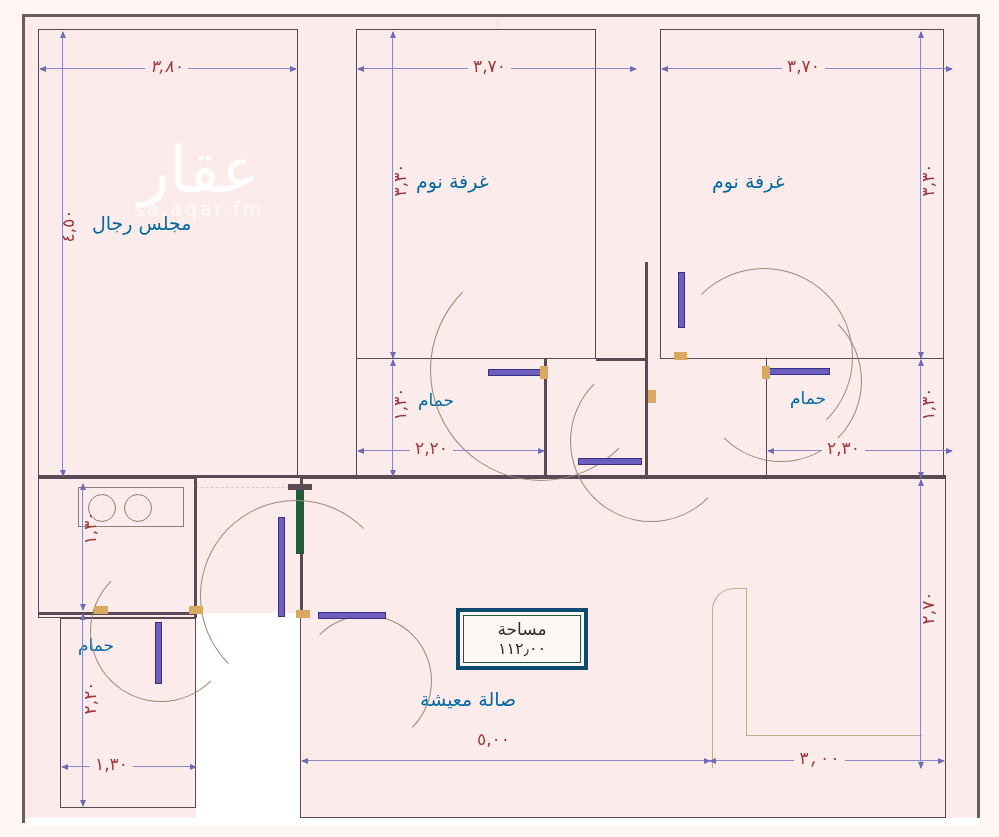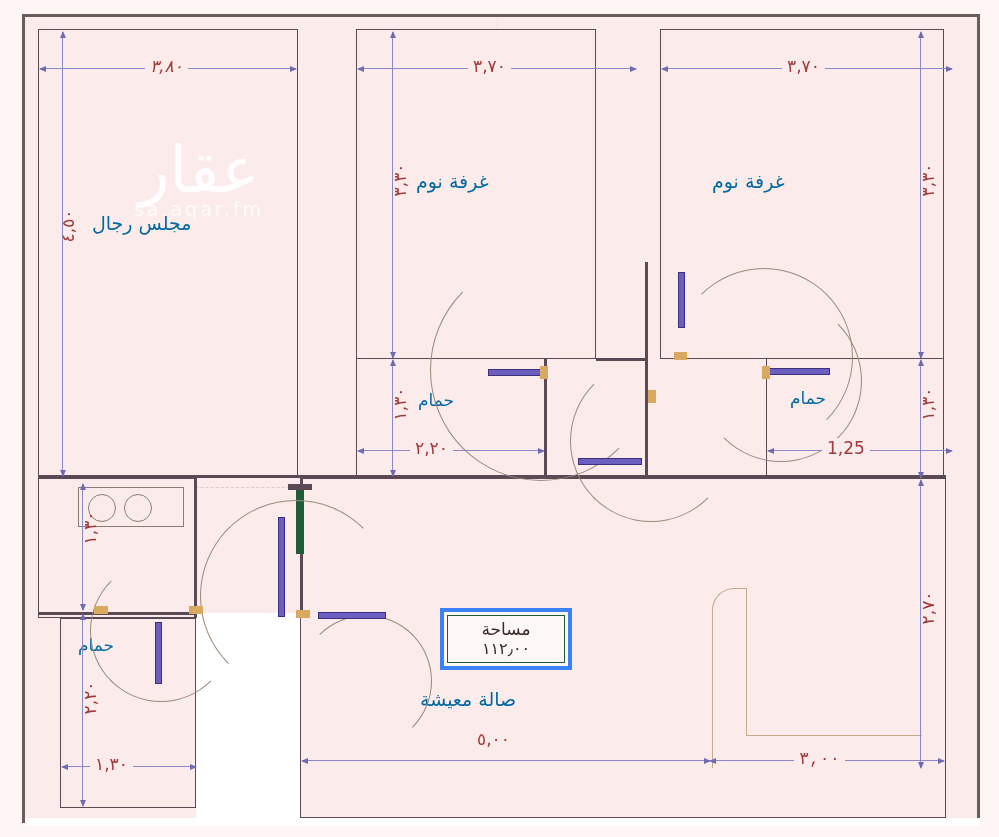--- a/index.html
+++ b/index.html
@@ -129,24 +129,25 @@
     border-top-right-radius:22px;
   }
   .greencol{
     position:absolute;
     background:#1f5c37;
   }
 
   
   .areabox{
     position:absolute;
-    border:4px solid #3b82f6;
+    border:4px solid #0c4a6e;
     background:#fdf7f5;
     padding:3px;
     box-sizing:border-box;
+    margin-left:16px;
   }
   .areabox .inner{
     border:1.4px solid #1f5c37;
     width:100%;height:100%;
     display:flex;flex-direction:column;
     align-items:center;justify-content:center;
     box-sizing:border-box;
   }
   .areabox .t1{font-size:17px;color:#3b2a2a;direction:rtl;line-height:1.15;}
   .areabox .t2{font-size:16px;color:#3b2a2a;direction:rtl;line-height:1.15;}
@@ -292,21 +293,21 @@
   <div class="dimv" style="left:920px;top:32px;height:326px;"></div>
   <div class="dimtxt rot" style="left:896px;top:170px;width:54px;text-align:center;">٣,٣٠</div>
 
   <div class="dimh" style="left:358px;top:450px;width:186px;"></div>
   <div class="dimtxt" style="left:410px;top:438px;">٢,٢٠</div>
 
   <div class="dimv" style="left:392px;top:360px;height:116px;"></div>
   <div class="dimtxt rot" style="left:368px;top:394px;width:54px;text-align:center;">١,٣٠</div>
 
   <div class="dimh" style="left:768px;top:450px;width:184px;"></div>
-  <div class="dimtxt" style="left:822px;top:438px;">1,25</div>
+  <div class="dimtxt" style="left:822px;top:438px;">٢,٣٠</div>
 
   <div class="dimv" style="left:920px;top:360px;height:118px;"></div>
   <div class="dimtxt rot" style="left:896px;top:394px;width:54px;text-align:center;">١,٣٠</div>
 
   <div class="dimv" style="left:82px;top:484px;height:126px;"></div>
   <div class="dimtxt rot" style="left:58px;top:518px;width:54px;text-align:center;">١,٣٠</div>
 
   <div class="dimh" style="left:62px;top:766px;width:134px;"></div>
   <div class="dimtxt" style="left:90px;top:754px;">١,٣٠</div>
 

